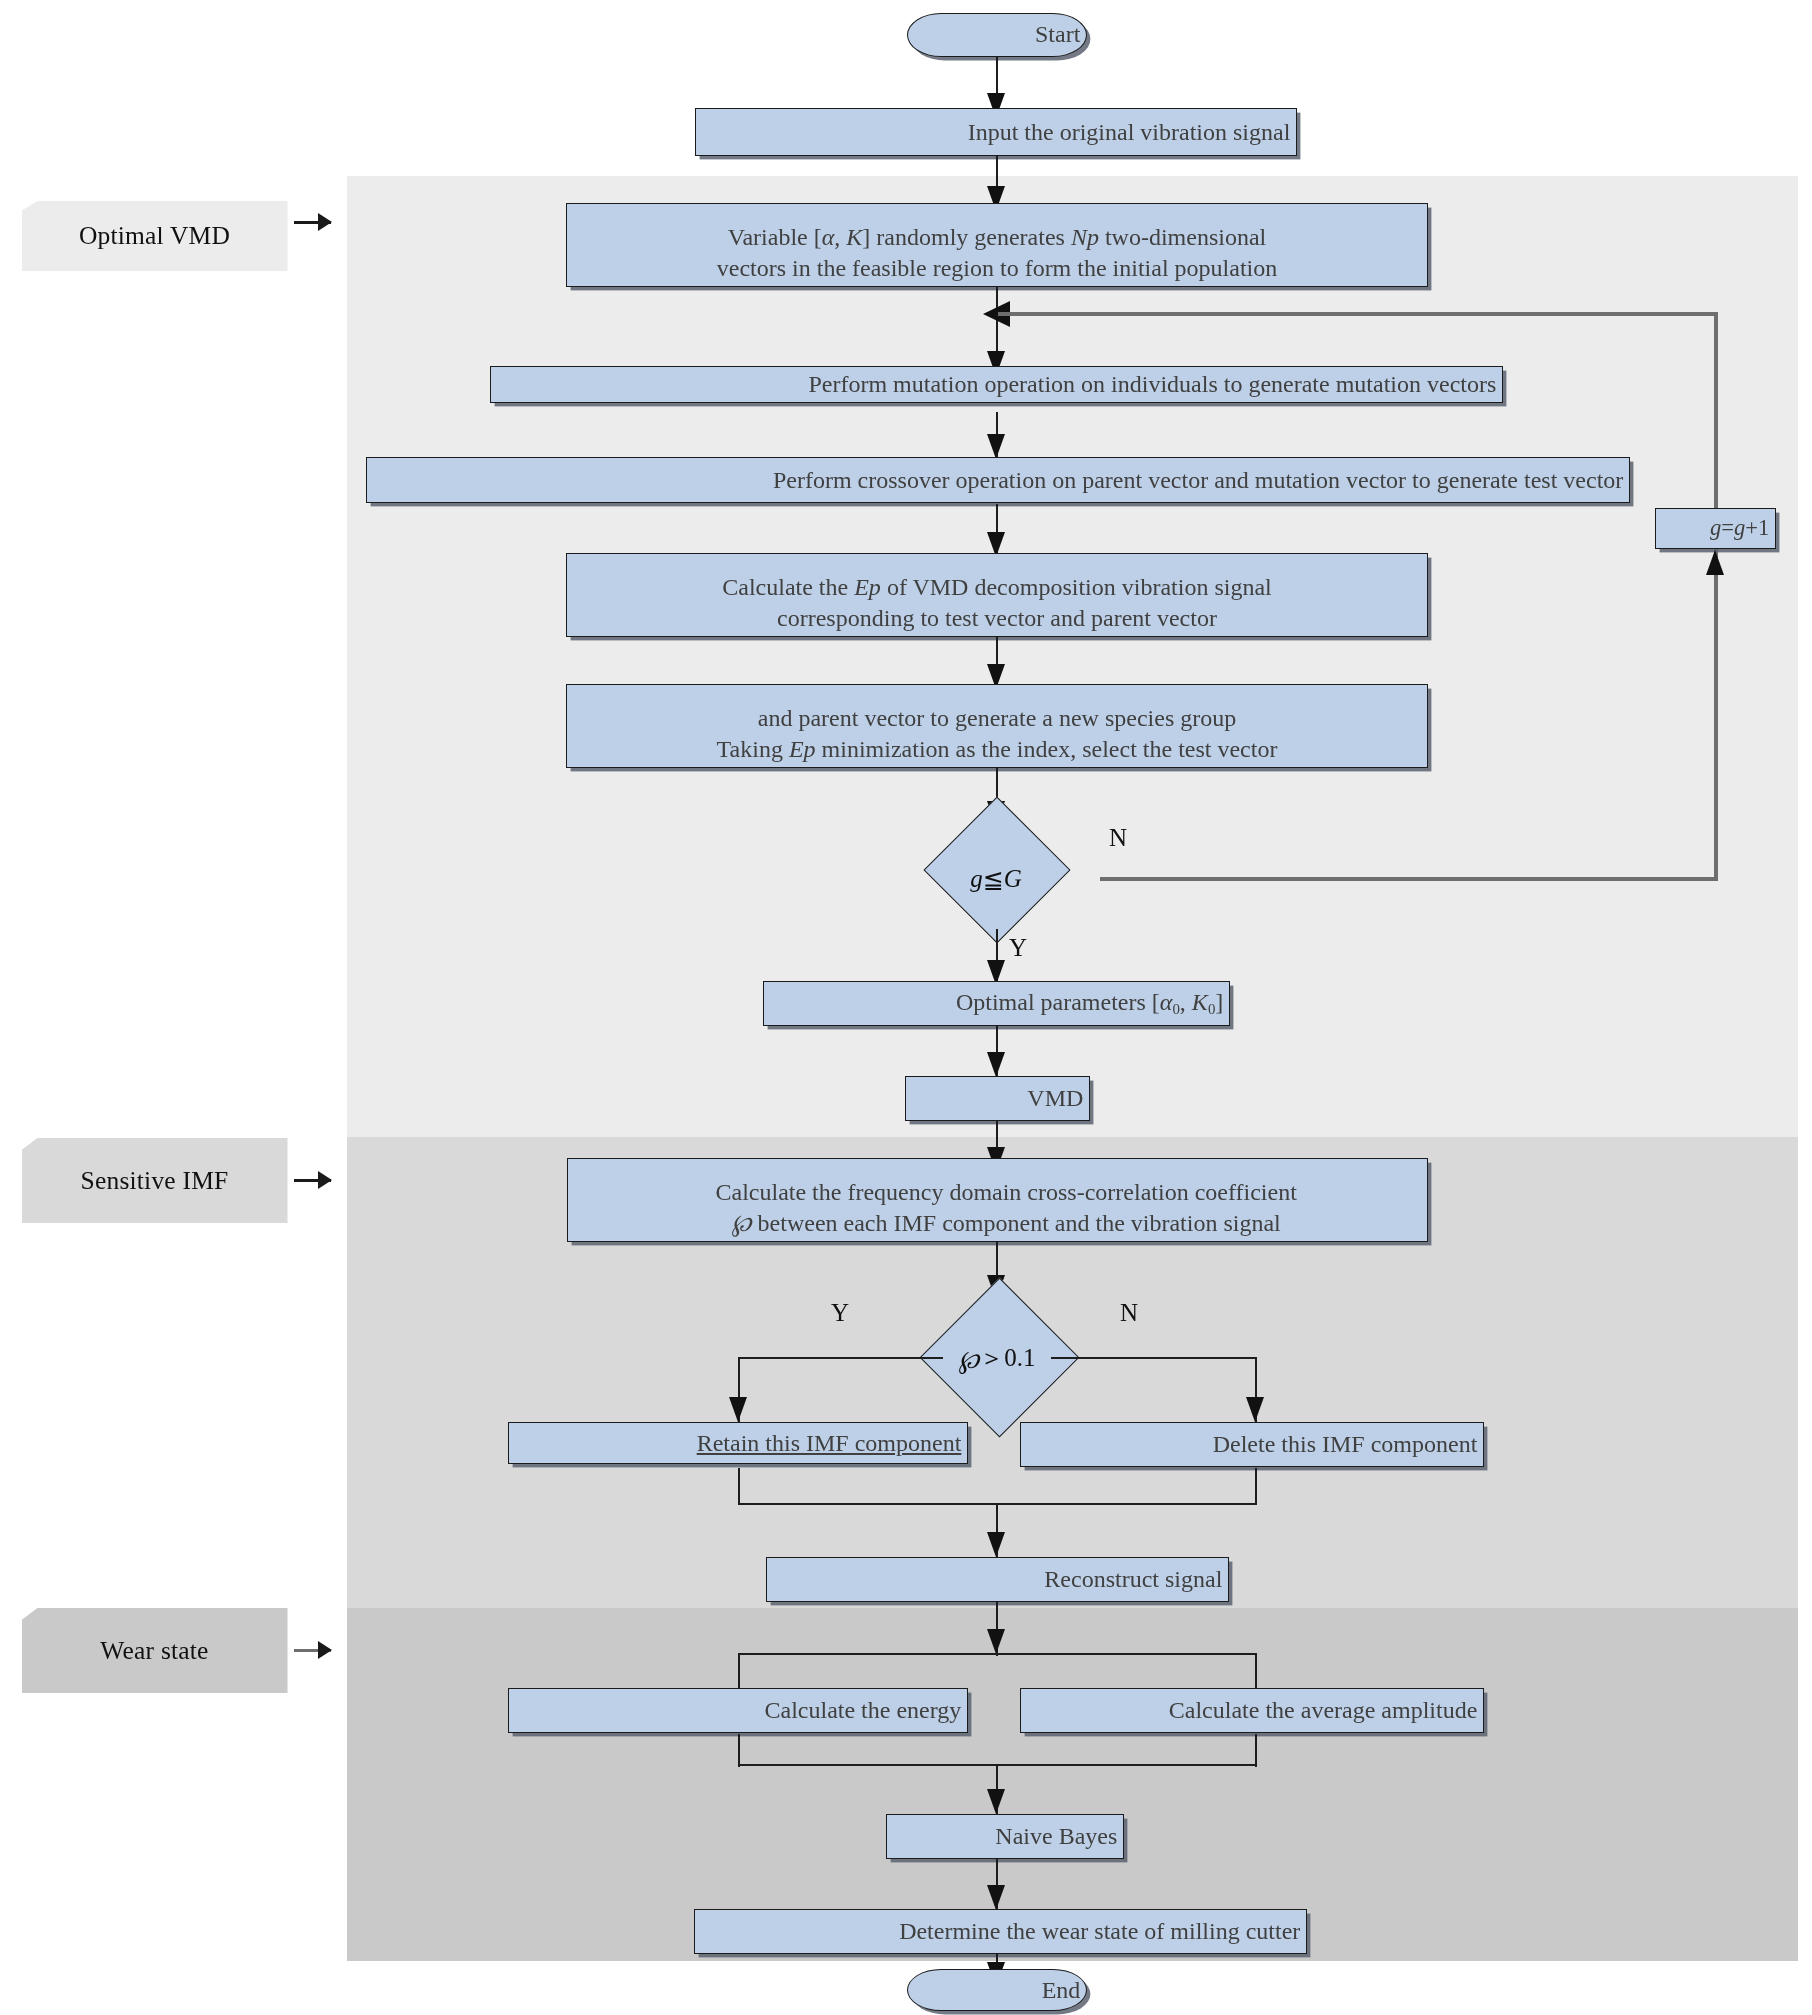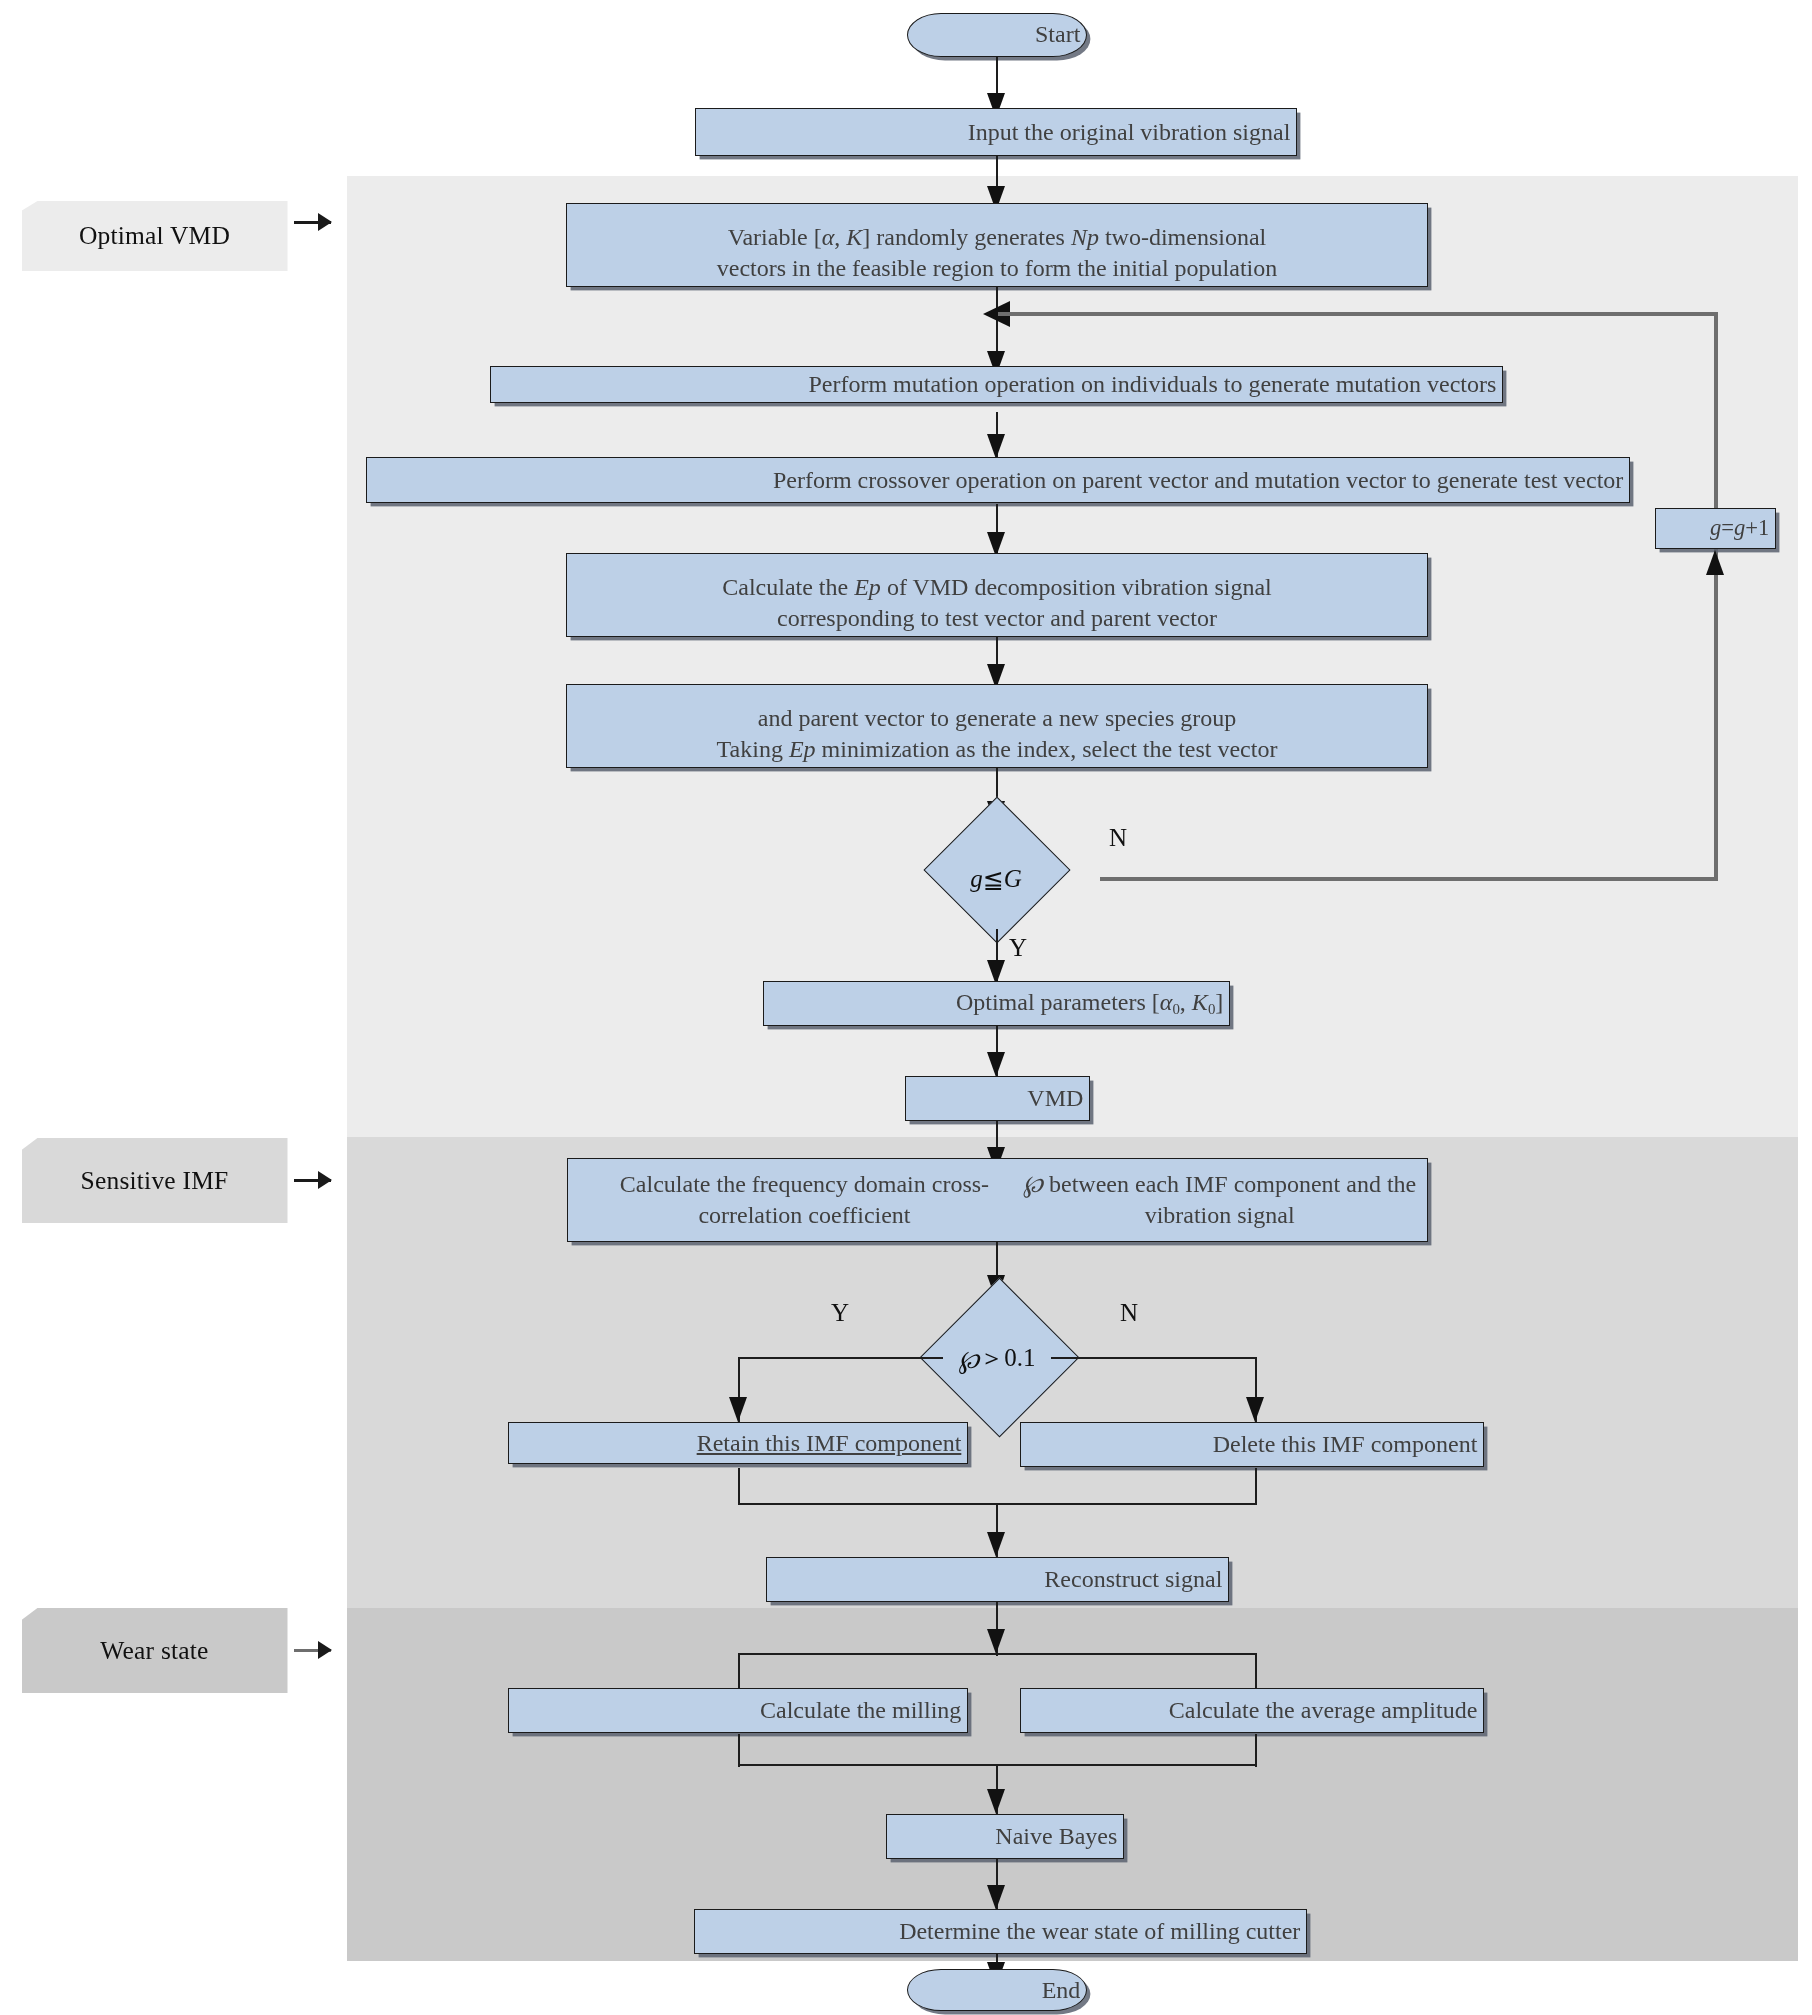--- a/index.html
+++ b/index.html
@@ -159,21 +159,21 @@
   </div>
   <div class="ln-v" style="left:996px;top:1026px;height:52px;"></div>
   <div class="ah-down" style="left:987px;top:1052px;"></div>
 
   <div class="node" style="left:905px;top:1076px;width:185px;height:45px;">
     <span>VMD</span>
   </div>
   <div class="ln-v" style="left:996px;top:1121px;height:49px;"></div>
   <div class="ah-down" style="left:987px;top:1147px;"></div>
 
-  <div class="node" style="left:567px;top:1158px;width:861px;height:84px;flex-direction:row;padding-left:23px;">
+  <div class="node" style="left:567px;top:1158px;width:861px;height:84px;flex-direction:column;padding-left:23px;">
     <span class="ln">Calculate the frequency domain cross-correlation coefficient</span>
     <span class="ln"><em>℘</em> between each IMF component and the vibration signal</span>
   </div>
   <div class="ln-v" style="left:996px;top:1242px;height:62px;"></div>
   <div class="ah-down" style="left:987px;top:1275px;"></div>
 
   <div class="dia" style="left:895px;top:1302px;width:204px;height:111px;">
     <div class="shape" style="left:48px;top:-1.1px;width:111px;height:111px;"></div>
     <div class="txt"><em>℘</em>＞0.1</div>
   </div>
@@ -205,21 +205,21 @@
     <span>Reconstruct signal</span>
   </div>
   <div class="ln-v" style="left:996px;top:1602px;height:54px;"></div>
   <div class="ah-down" style="left:987px;top:1629px;"></div>
 
   <div class="ln-h" style="left:738px;top:1653px;width:519px;"></div>
   <div class="ln-v" style="left:738px;top:1653px;height:37px;"></div>
   <div class="ln-v" style="left:1255px;top:1653px;height:37px;"></div>
 
   <div class="node" style="left:508px;top:1688px;width:460px;height:45px;">
-    <span>Calculate the milling</span>
+    <span>Calculate the energy</span>
   </div>
   <div class="node" style="left:1020px;top:1688px;width:464px;height:45px;">
     <span>Calculate the average amplitude</span>
   </div>
 
   <div class="ln-v" style="left:738px;top:1734px;height:33px;"></div>
   <div class="ln-v" style="left:1255px;top:1734px;height:33px;"></div>
   <div class="ln-h" style="left:738px;top:1764px;width:519px;"></div>
   <div class="ln-v" style="left:996px;top:1764px;height:54px;"></div>
   <div class="ah-down" style="left:987px;top:1789px;"></div>

